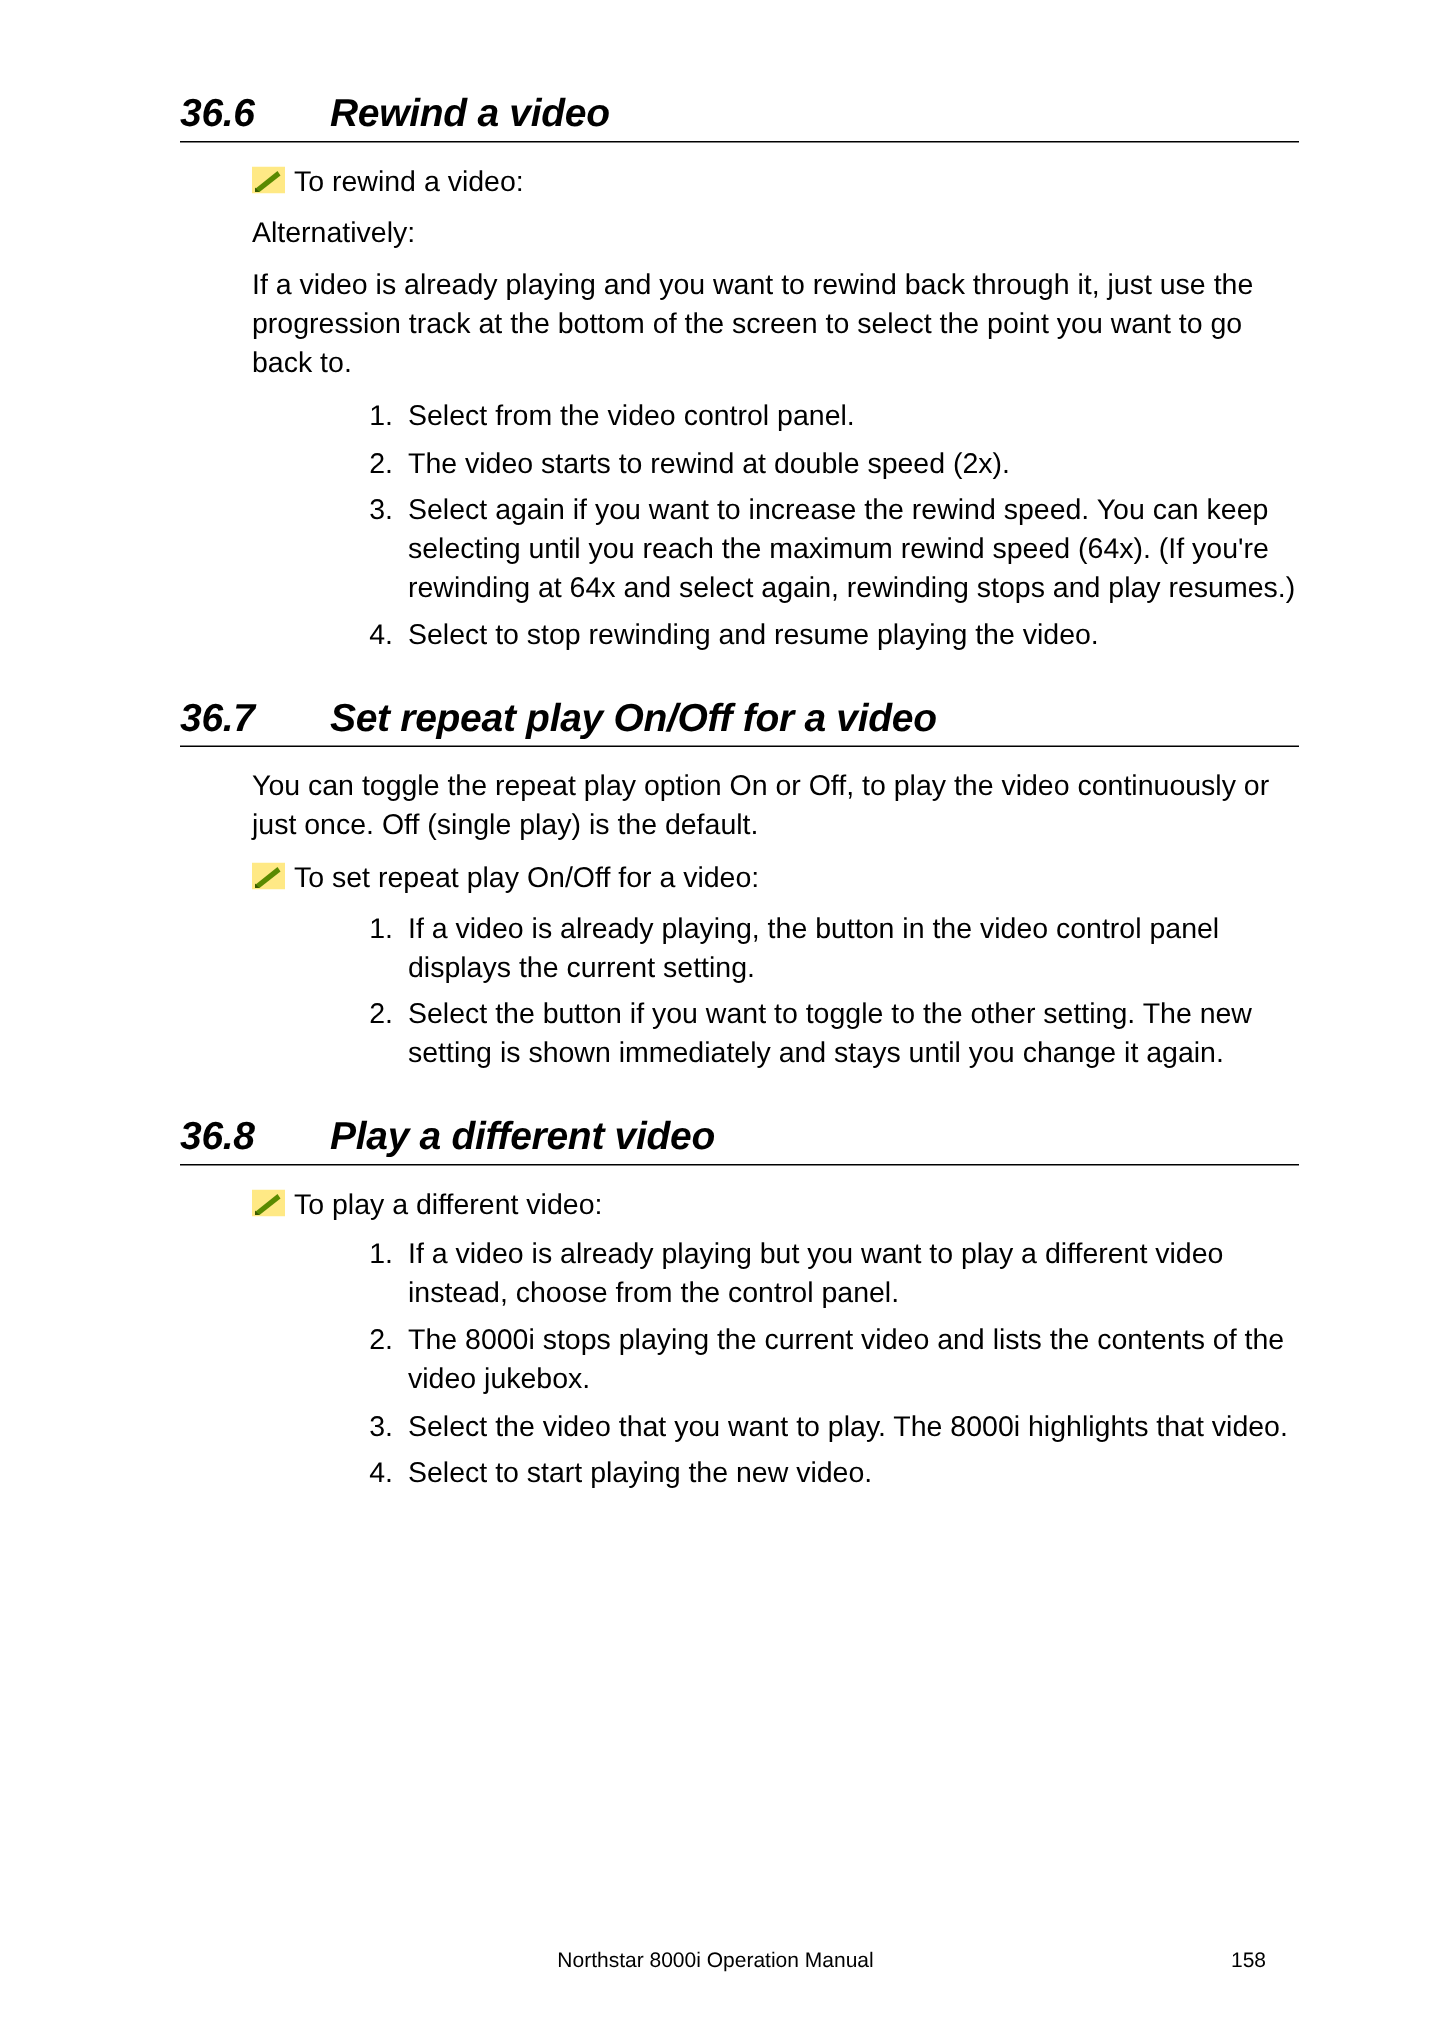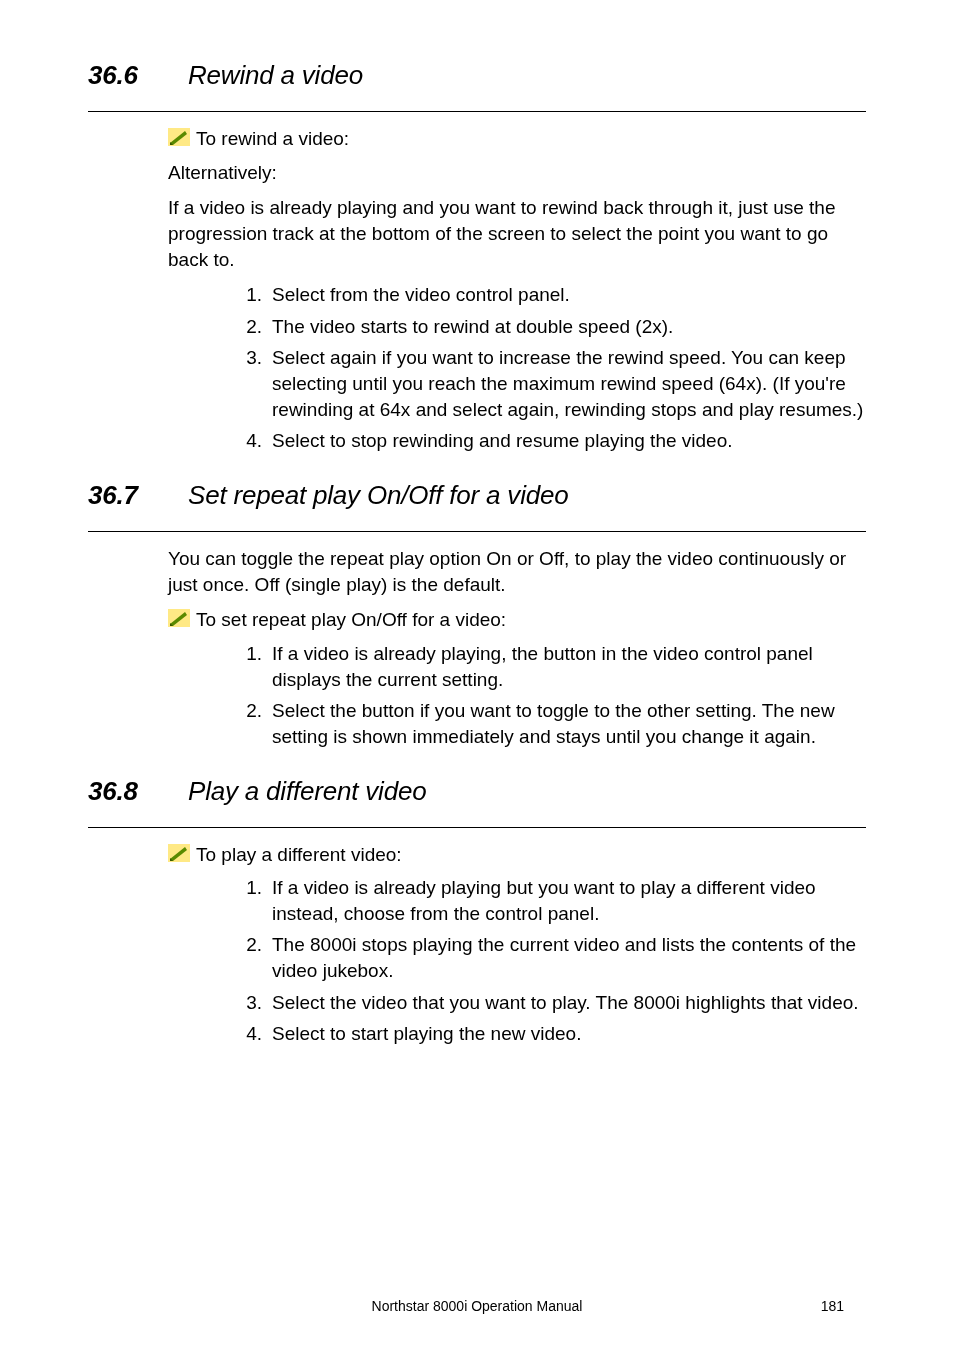--- a/index.html
+++ b/index.html
@@ -14,38 +14,39 @@
     width: 954px;
     height: 1362px;
     position: relative;
     box-sizing: border-box;
     padding: 60px 88px 0 88px;
   }
   .section-header {
     display: flex;
     align-items: baseline;
     border-bottom: 1px solid #000;
-    padding-bottom: 20px;
+    padding-bottom: 3px;
     margin-top: 26px;
     margin-bottom: 14px;
+    margin-left: 32px;
   }
   .section-header.first {
     margin-top: 0;
   }
   .section-num {
     font-style: italic;
     font-weight: 800;
     font-size: 26px;
     width: 100px;
     flex-shrink: 0;
     letter-spacing: -0.2px;
   }
   .section-title {
     font-style: italic;
-    font-weight: 400;
+    font-weight: 700;
     font-size: 26px;
     letter-spacing: -0.2px;
   }
   .indented-block {
     margin-left: 80px;
   }
   .pencil-row {
     display: flex;
     align-items: flex-start;
     margin-bottom: 8px;
@@ -213,15 +214,15 @@
       <div class="ol-item">
         <div class="ol-num">4.</div>
         <div class="ol-content">Select                                             to start playing the new video.</div>
       </div>
     </div>
   </div>
 
   <div class="footer">
     <span class="footer-title">Northstar 8000i Operation Manual</span>
   </div>
-  <div class="footer-page">181</div>
+  <div class="footer-page">158</div>
 
 </div>
 
 </body></html>

